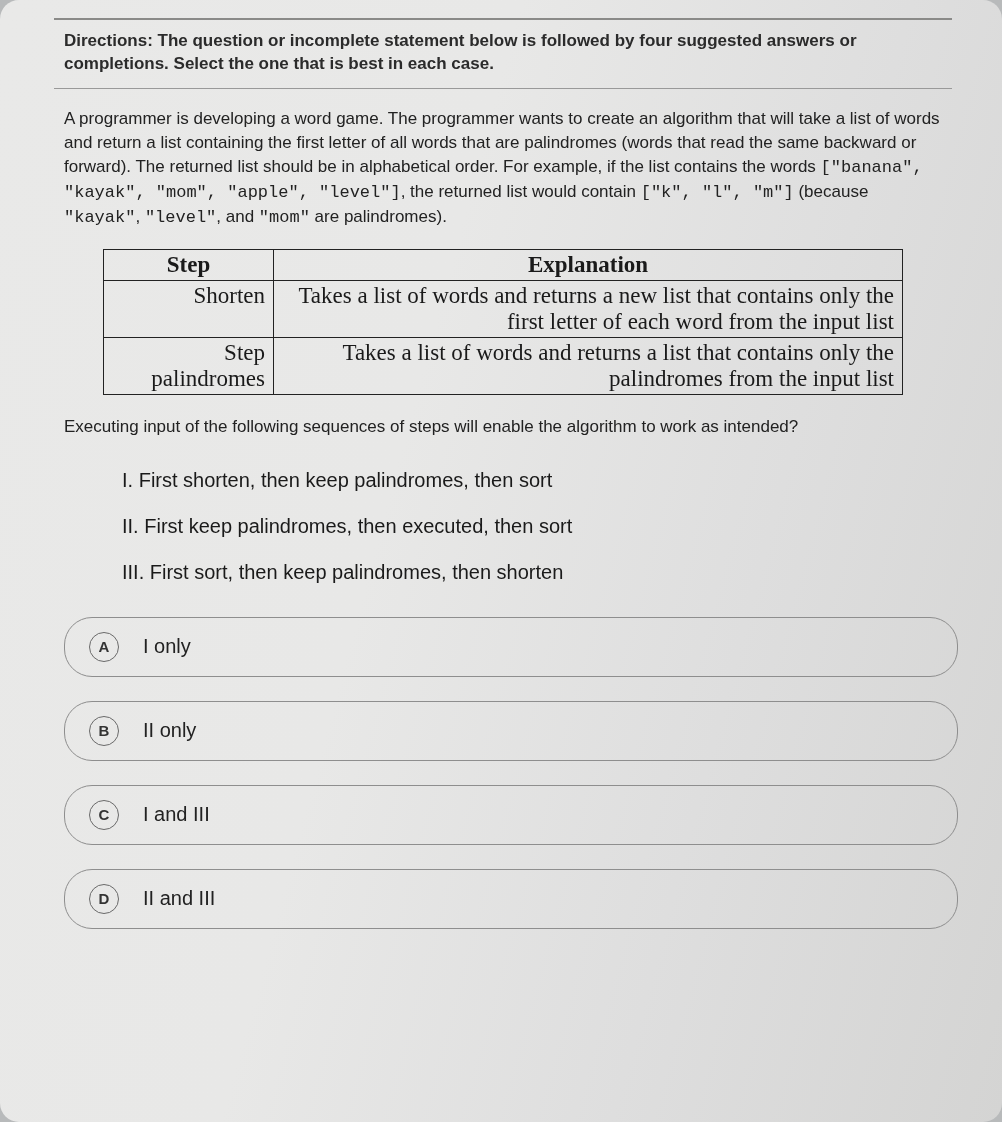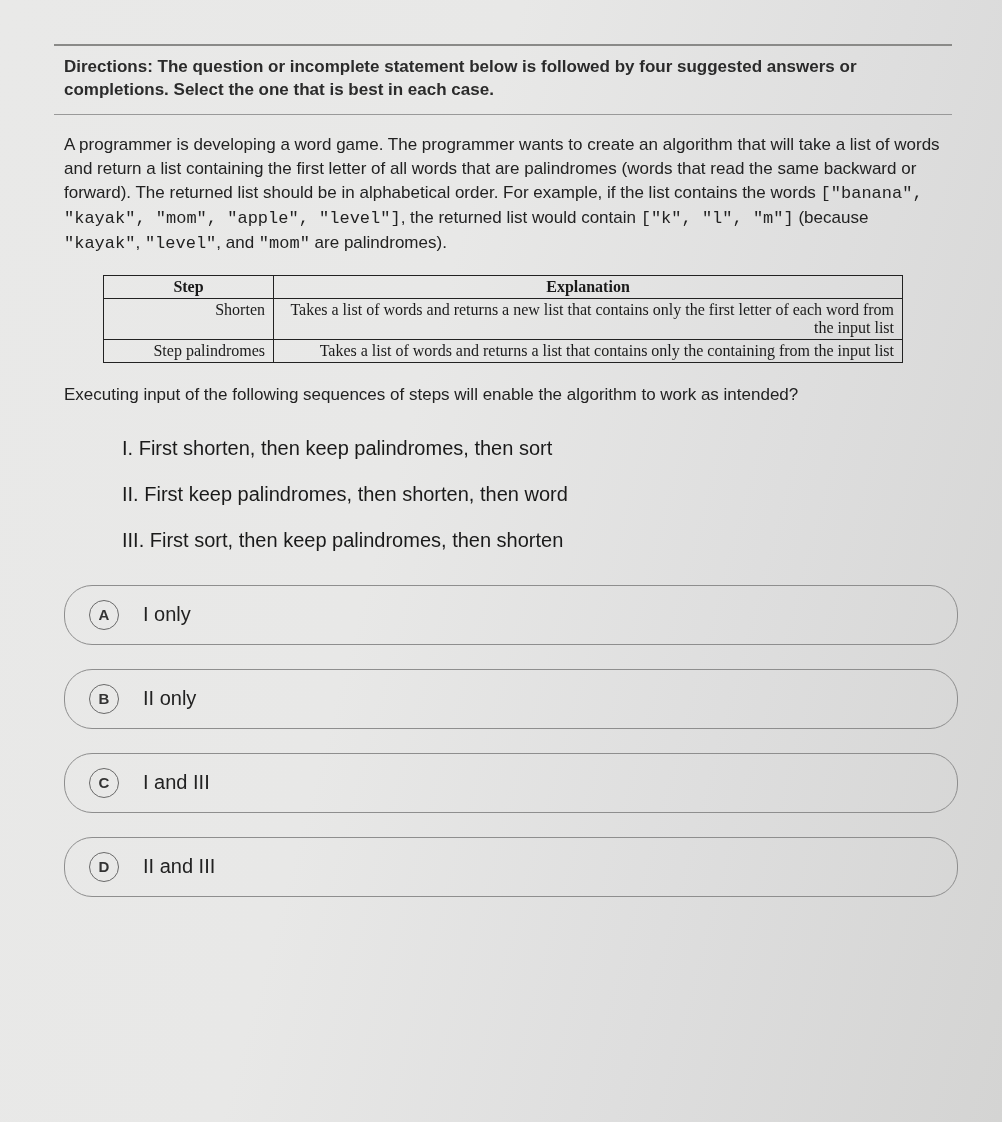--- a/index.html
+++ b/index.html
@@ -7,23 +7,24 @@
     margin: 0;
     padding: 0;
     font-family: Arial, Helvetica, sans-serif;
     background: #b8babb;
     width: 1002px;
     min-height: 1122px;
     color: #1a1a1a;
   }
   .sheet {
     background: linear-gradient(105deg, #e9e9e8 0%, #e8e8e7 40%, #dedede 70%, #d4d4d3 100%);
-    padding: 44px 30px 40px 34px;
+    padding: 18px 30px 40px 34px;
     min-height: 1122px;
     position: relative;
+    border-radius: 19px;
   }
   .dash-top {
     border-top: 2px solid #8a8a88;
     margin: 0 20px 8px 20px;
     height: 1px;
   }
   .directions {
     font-weight: bold;
     font-size: 17px;
     line-height: 1.35;
@@ -43,21 +44,21 @@
   }
   .code {
     font-family: "Courier New", Courier, monospace;
     font-size: 17px;
   }
   table.steps {
     border-collapse: collapse;
     margin: 0 auto 20px auto;
     width: 800px;
     font-family: Georgia, "Times New Roman", serif;
-    font-size: 16px;
+    font-size: 23px;
     color: #1a1a1a;
   }
   table.steps th, table.steps td {
     border: 1.5px solid #222;
     padding: 2px 8px;
     vertical-align: top;
     text-align: right;
   }
   table.steps th {
     font-weight: bold;
@@ -122,30 +123,30 @@
         <tr>
       <th style="width:170px">Step</th>
       <th>Explanation</th>
     </tr>
     <tr>
       <td>Shorten</td>
       <td>Takes a list of words and returns a new list that contains only the first letter of each word from the input list</td>
     </tr>
     <tr>
       <td>Step palindromes</td>
-      <td>Takes a list of words and returns a list that contains only the containing from the input list</td>
+      <td>Takes a list of words and returns a list that contains only the palindromes from the input list</td>
     </tr>
   </tbody>
     </table>
 
   <div class="para">Executing input of the following sequences of steps will enable the algorithm to work as intended?</div>
 
   <div class="sequence">
     <div>I. First shorten, then keep palindromes, then sort</div>
-    <div>II. First keep palindromes, then shorten, then word</div>
+    <div>II. First keep palindromes, then executed, then sort</div>
     <div>III. First sort, then keep palindromes, then shorten</div>
   </div>
 
   <div class="answers">
     <div class="answer">
       <div class="letter-circle">A</div>
       <div class="answer-text">I only</div>
     </div>
     <div class="answer">
       <div class="letter-circle">B</div>

